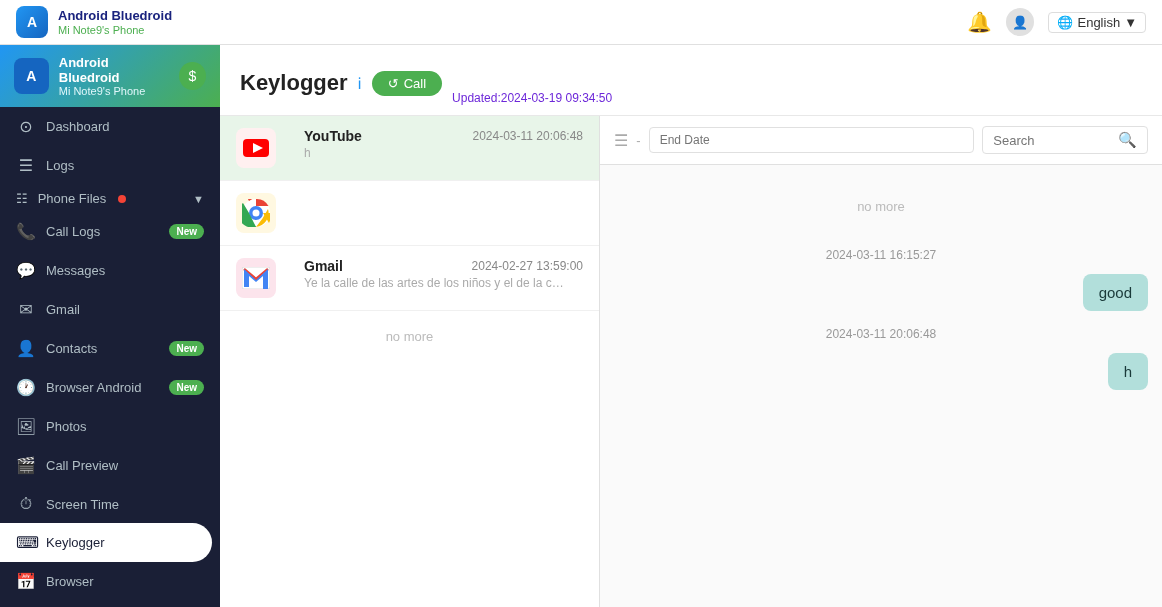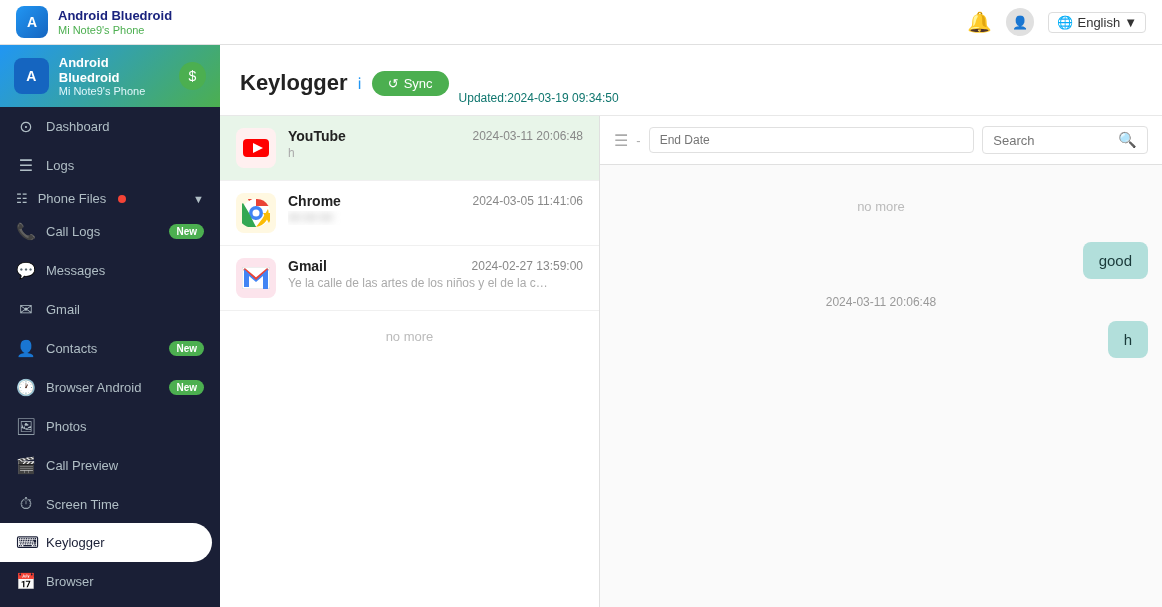--- a/index.html
+++ b/index.html
@@ -38,29 +38,29 @@
     .sidebar-section .arrow { margin-left: auto; font-size: 11px; }
 
     
     .main { flex: 1; display: flex; flex-direction: column; overflow: hidden; }
 
     
     .keylogger-header { display: flex; align-items: center; gap: 10px; padding: 16px 20px 10px; background: #fff; border-bottom: 1px solid #e8e8e8; }
     .keylogger-title { font-size: 22px; font-weight: 600; color: #222; }
     .info-icon { color: #2196f3; font-size: 16px; cursor: pointer; }
     .sync-btn { background: #4caf50; color: #fff; border: none; border-radius: 20px; padding: 5px 16px; font-size: 13px; cursor: pointer; display: flex; align-items: center; gap: 5px; }
-    .updated-text { font-size: 12px; color: #0f766e; margin-top: 30px; }
+    .updated-text { font-size: 12px; color: #6d28d9; margin-top: 30px; }
 
     
     .content-area { display: flex; flex: 1; overflow: hidden; }
 
     
     .app-list-panel { width: 380px; background: #fff; border-right: 1px solid #e0e0e0; display: flex; flex-direction: column; overflow: hidden; flex-shrink: 0; }
     .app-list { flex: 1; overflow-y: auto; }
-    .app-item { display: flex; align-items: flex-start; gap: 12px; padding: 12px 16px; border-bottom: 1px solid #f0f0f0; cursor: pointer; }
+    .app-item { display: flex; align-items: flex-start; gap: 28px; padding: 12px 16px; border-bottom: 1px solid #f0f0f0; cursor: pointer; }
     .app-item.selected { background: #e8f5e9; }
     .app-item-icon { width: 40px; height: 40px; border-radius: 8px; display: flex; align-items: center; justify-content: center; font-size: 22px; flex-shrink: 0; }
     .app-item-icon.youtube { background: #fff0f0; }
     .app-item-icon.chrome { background: #fff8e1; }
     .app-item-icon.gmail { background: #fce4ec; }
     .app-item-info { flex: 1; min-width: 0; }
     .app-item-name { font-size: 14px; font-weight: 600; color: #222; }
     .app-item-date { font-size: 12px; color: #888; }
     .app-item-preview { font-size: 12px; color: #aaa; white-space: nowrap; overflow: hidden; text-overflow: ellipsis; max-width: 260px; margin-top: 2px; }
     .no-more { text-align: center; color: #bbb; font-size: 13px; padding: 18px; }
@@ -188,21 +188,21 @@
     </div>
   </div>
 
   <div class="main">
 
     <div class="keylogger-header">
       <span class="keylogger-title">Keylogger</span>
       <span class="info-icon">ℹ</span>
       <button class="sync-btn">
         <span>↺</span>
-        <span>Sync</span>
+        <span>Call</span>
       </button>
       <span class="updated-text">Updated:2024-03-19 09:34:50</span>
     </div>
 
     <div class="content-area">
 
       <div class="app-list-panel">
         <div class="app-list">
 
           <div class="app-item selected">
@@ -230,29 +230,20 @@
                 <path d="M14 7h12.1A14 14 0 0 0 14 0V7z" fill="#EA4335" transform="rotate(-30 14 14) translate(0 -7)"></path>
                 <path d="M7 14 1 3.9A14 14 0 0 0 14 28L7 14z" fill="#34A853" transform=""></path>
                 <path d="M21 14l6 10.1A14 14 0 0 0 28 14H21z" fill="#FBBC05"></path>
                 <path d="M14 7h12.5a14 14 0 0 0-12.5-7z" fill="#EA4335"></path>
                 <path d="M7.5 19.5L2 10A14 14 0 0 0 14 28L7.5 19.5z" fill="#34A853"></path>
                 <path d="M20.5 19.5L26 10A14 14 0 0 1 14 28L20.5 19.5z" fill="#FBBC05"></path>
                 <circle cx="14" cy="14" r="5" fill="#4285F4"></circle>
                 <circle cx="14" cy="14" r="3.5" fill="#fff"></circle>
               </svg>
             </div>
-            <div class="app-item-info">
-              <div style="display:flex;justify-content:space-between;align-items:center;">
-                <span class="app-item-name">Chrome</span>
-                <span class="app-item-date">2024-03-05 11:41:06</span>
-              </div>
-              <div class="app-item-preview">
-                <span class="blurred-text">••• ••• •••</span>
-              </div>
-            </div>
           </div>
 
           <div class="app-item">
             <div class="app-item-icon gmail">
               <svg width="28" height="22" viewBox="0 0 28 22">
                 <rect width="28" height="22" rx="2" fill="#fff" stroke="#ddd"></rect>
                 <path d="M2 2l12 10L26 2" fill="none" stroke="#EA4335" stroke-width="2.5"></path>
                 <path d="M2 2v18h5V9l7 6 7-6v13h5V2L14 13z" fill="#4285F4"></path>
                 <path d="M2 2v18h5V9l7 6 7-6v13h5V2" fill="none"></path>
                 <path d="M2 20h5V9l7 5.5L21 9v11h5V2L14 13 2 2z" fill="#34A853" opacity="0"></path>
@@ -278,20 +269,21 @@
           <input class="date-input" type="text" placeholder="End Date" style="">
           <div class="search-input-wrap">
             <input type="text" placeholder="Search" style="">
             <span class="search-icon-btn">🔍</span>
           </div>
         </div>
 
         <div class="detail-messages">
           <div class="no-more">no more</div>
 
+          <div class="msg-timestamp">2024-03-11 16:15:27</div>
           <div class="msg-bubble">good</div>
 
           <div class="msg-timestamp">2024-03-11 20:06:48</div>
           <div class="msg-bubble">h</div>
         </div>
       </div>
 
     </div>
   </div>
 </div>

